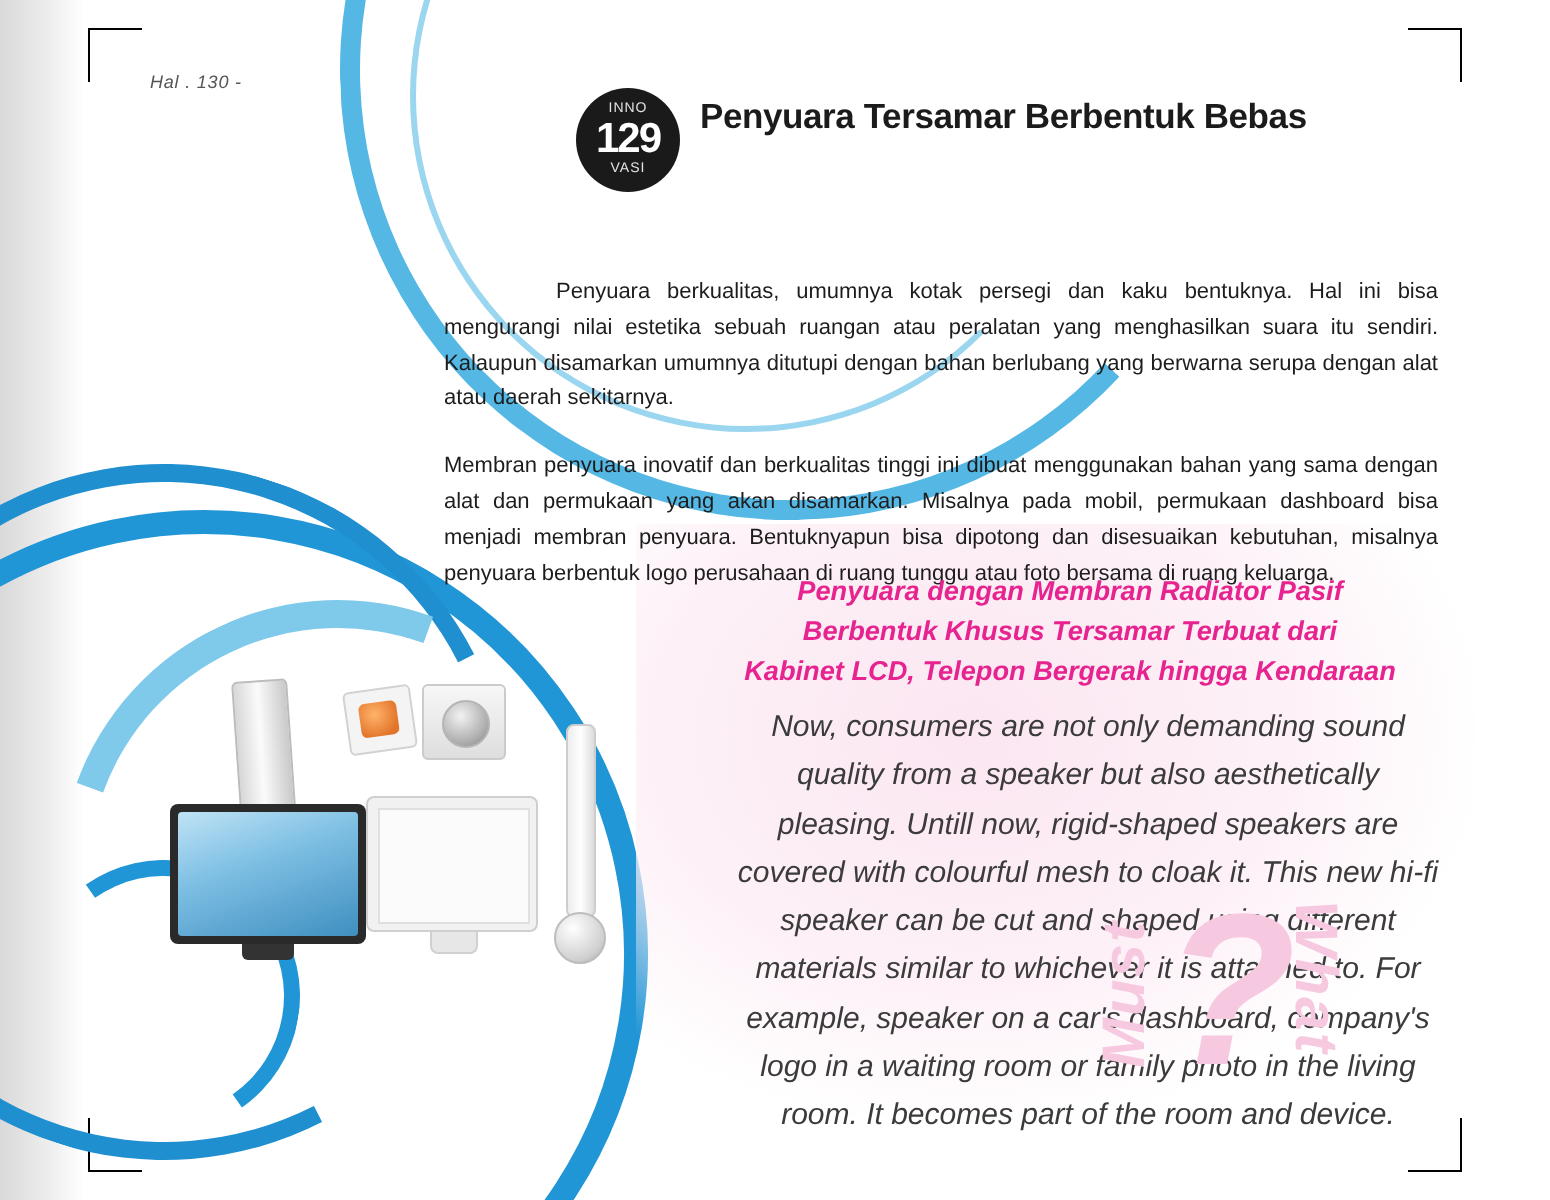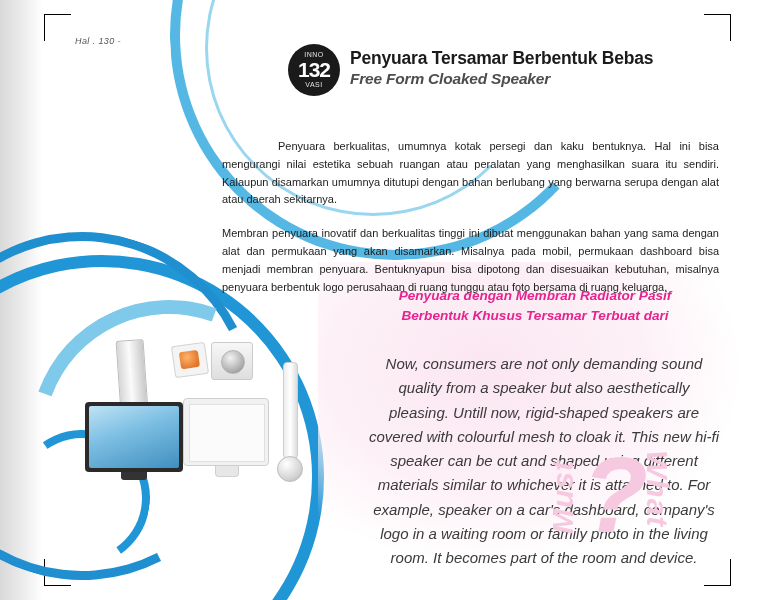--- a/index.html
+++ b/index.html
@@ -369,34 +369,34 @@
   <div class="arc arc-thin"></div>
   <div class="arc arc-big"></div>
   <div class="arc arc-big2"></div>
   <div class="arc arc-mid"></div>
   <div class="arc arc-small"></div>
 
   <div class="pink-blob"></div>
 
   <div class="badge">
     <div class="b1">INNO</div>
-    <div class="b2">132</div>
+    <div class="b2">129</div>
     <div class="b3">VASI</div>
   </div>
   <div class="title-id">Penyuara Tersamar Berbentuk Bebas</div>
-  <div class="title-en">Free Form Cloaked Speaker</div>
 
   <div class="body-col">
     <p class="indent">Penyuara berkualitas, umumnya kotak persegi dan kaku bentuknya. Hal ini bisa mengurangi nilai estetika sebuah ruangan atau peralatan yang menghasilkan suara itu sendiri. Kalaupun disamarkan umumnya ditutupi dengan bahan berlubang yang berwarna serupa dengan alat atau daerah sekitarnya.</p>
     <p>Membran penyuara inovatif dan berkualitas tinggi ini dibuat menggunakan bahan yang sama dengan alat dan permukaan yang akan disamarkan. Misalnya pada mobil, permukaan dashboard bisa menjadi membran penyuara. Bentuknyapun bisa dipotong dan disesuaikan kebutuhan, misalnya penyuara berbentuk logo perusahaan di ruang tunggu atau foto bersama di ruang keluarga.</p>
   </div>
 
   <div class="pink-head">
     <div>Penyuara dengan Membran Radiator Pasif</div>
     <div>Berbentuk Khusus Tersamar Terbuat dari</div>
+    <div>Kabinet LCD, Telepon Bergerak hingga Kendaraan</div>
   </div>
 
   <div class="en-col">Now, consumers are not only demanding sound quality from a speaker but also aesthetically pleasing. Untill now, rigid-shaped speakers are covered with colourful mesh to cloak it. This new hi-fi speaker can be cut and shaped using different materials similar to whichever it is attached to. For example, speaker on a car's dashboard, company's logo in a waiting room or family photo in the living room. It becomes part of the room and device.</div>
 
   <div class="wm wm-must">Must</div>
   <div class="wm wm-q">?</div>
   <div class="wm wm-what">What</div>
 
   <div class="photo">
     <div class="tower"></div>

